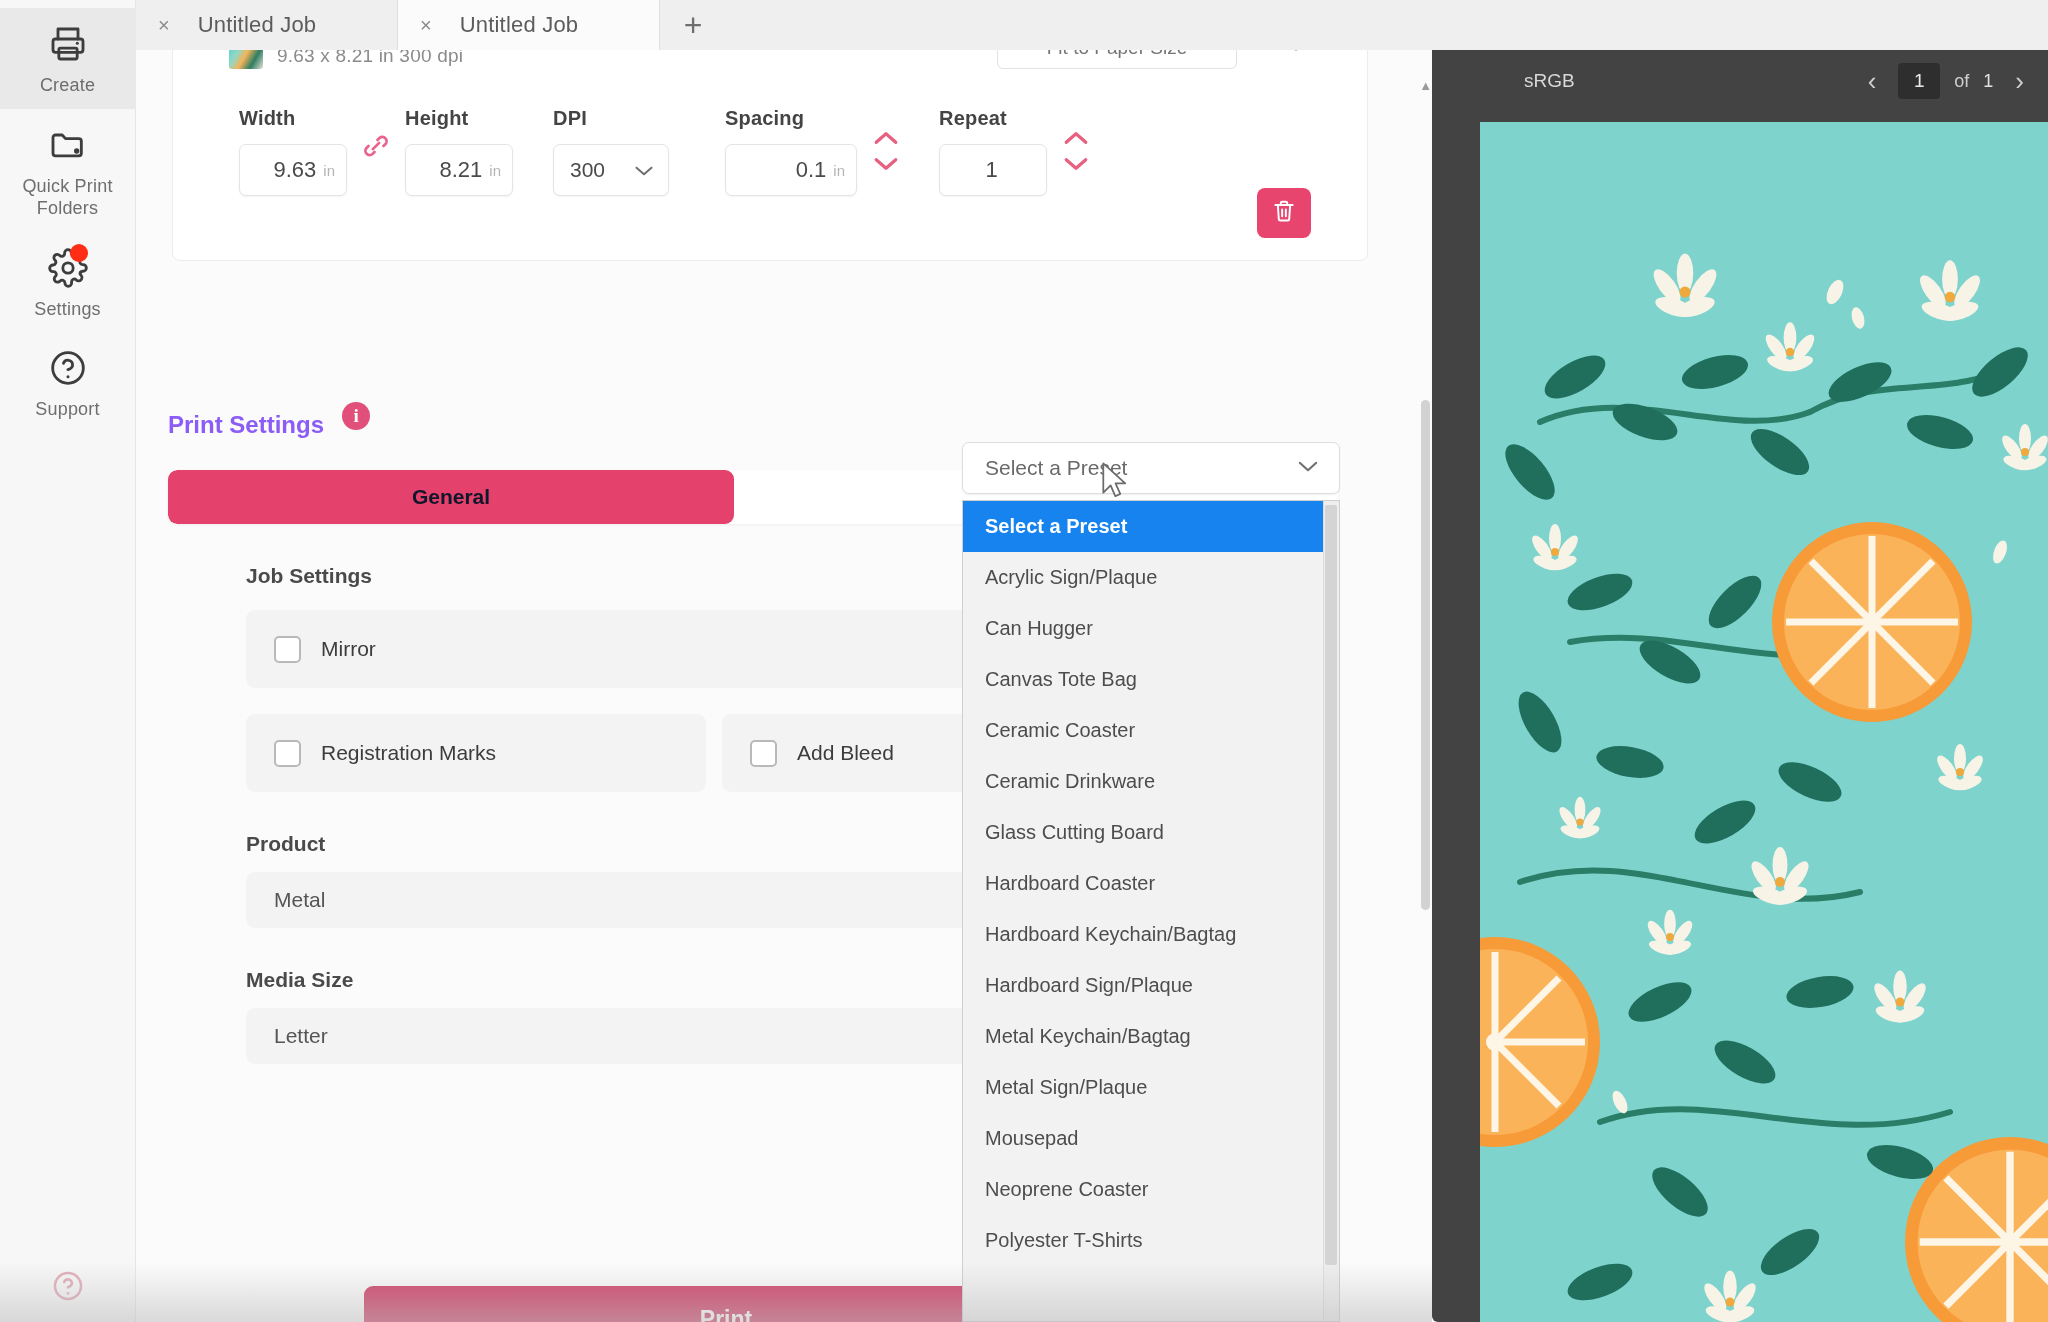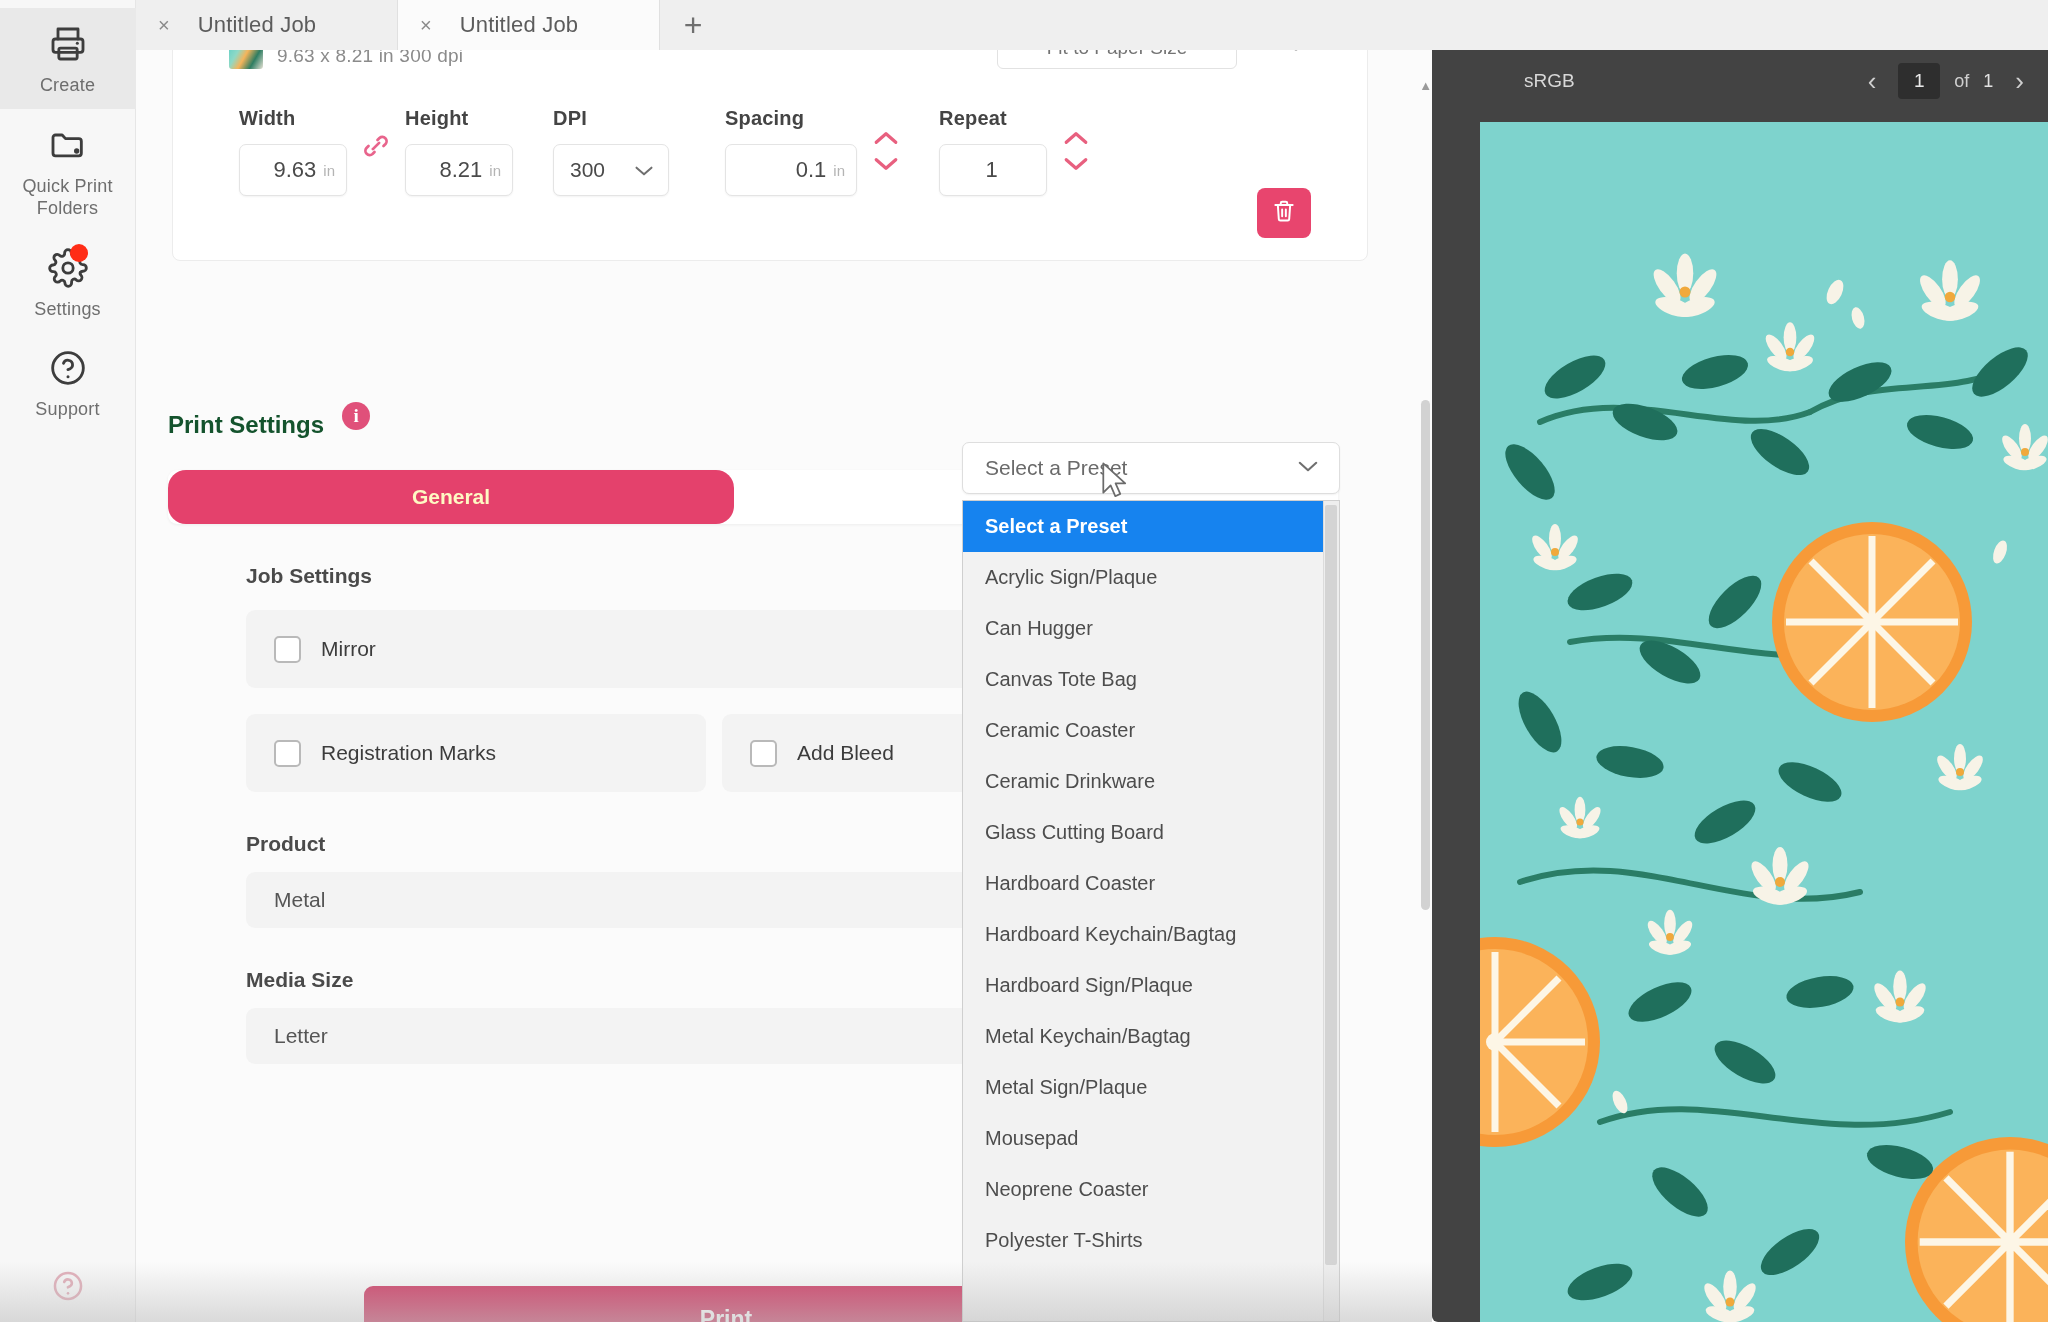--- a/index.html
+++ b/index.html
@@ -171,41 +171,41 @@
   
   .ps-wrap {
     position:absolute; left: 0; top: 318px;
     width: 1296px; height: 954px;
     background:#fbfbfb;
   }
   .ps-head {
     display:flex; align-items:center; gap: 18px;
     padding: 34px 0 0 32px;
   }
-  .ps-title { font-size: 24px; font-weight: 700; color:#14532d; }
+  .ps-title { font-size: 24px; font-weight: 700; color:#8b5cf6; }
   .info-dot {
     width: 28px; height: 28px; border-radius: 50%;
     background:#e0507a; color:#fff; font-size: 19px; font-weight:700;
     display:flex; align-items:center; justify-content:center;
     font-family: "Liberation Serif", serif;
     margin-bottom: 18px;
   }
   .ps-tabs {
     margin: 22px 0 0 32px;
     width: 1170px; height: 54px;
     background:#fff; border-radius: 9px;
     display:flex; align-items:stretch;
     box-shadow: 0 1px 3px rgba(0,0,0,.06);
     overflow:hidden;
   }
   .ps-tab {
     flex: 0 0 566px; display:flex; align-items:center; justify-content:center;
     font-size: 21px; font-weight: 700; color:#6f6f6f; cursor:pointer;
   }
-  .ps-tab.active { background:#e4416c; color:#fef9c3; border-radius: 18px; }
+  .ps-tab.active { background:#e4416c; color:#0f172a; border-radius: 9px; }
 
   .ps-body {
     margin: 40px 0 0 0;
     padding-left: 32px;
   }
   .section-label {
     font-size: 21px; font-weight:700; color:#4a4a4a;
     margin: 0 0 22px 78px;
   }
   .opt-row { display:flex; gap: 16px; margin: 0 0 26px 78px; }

